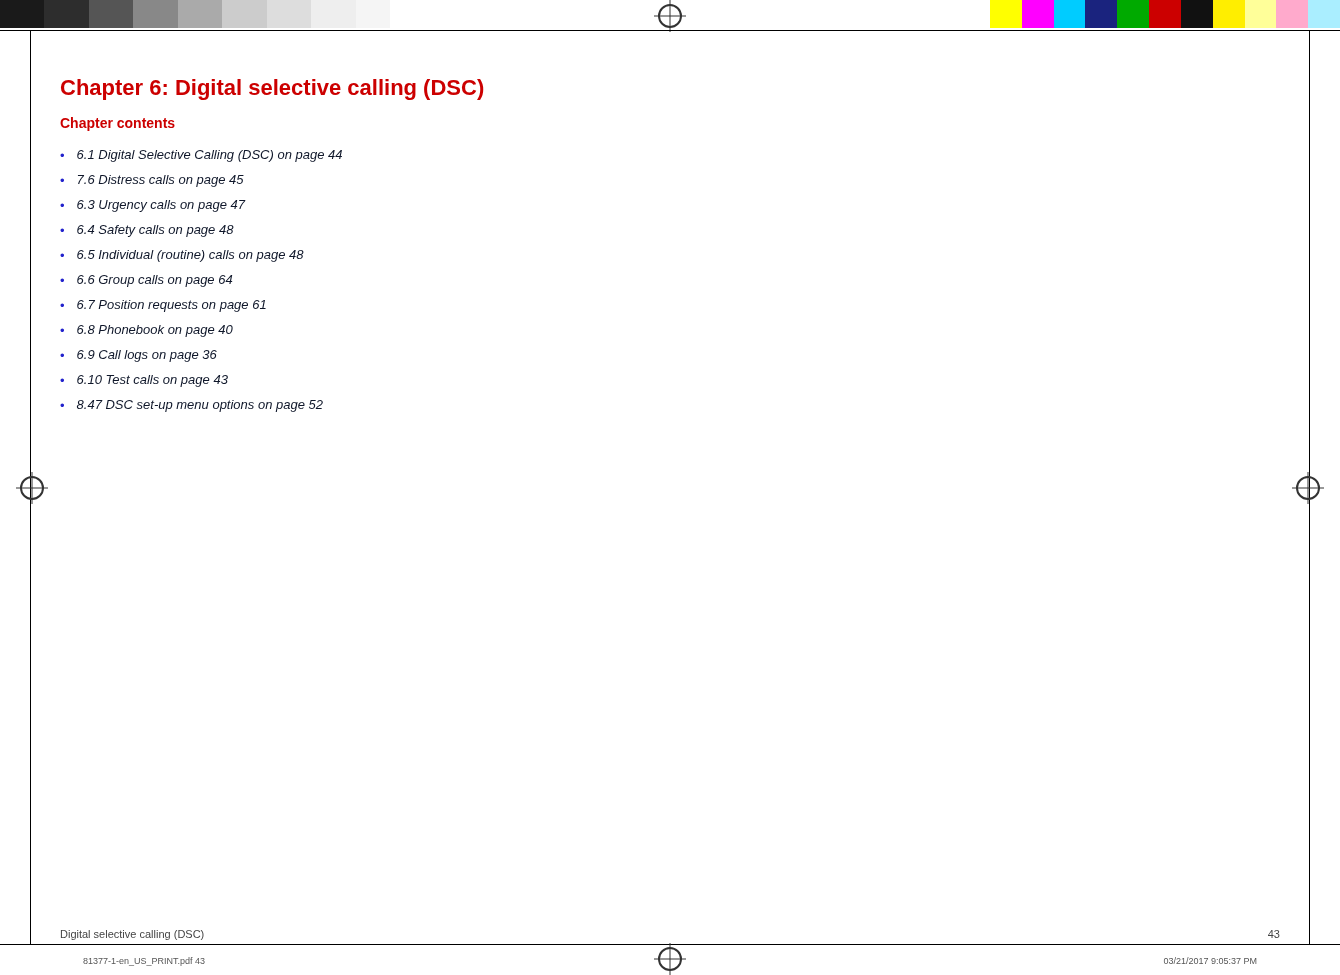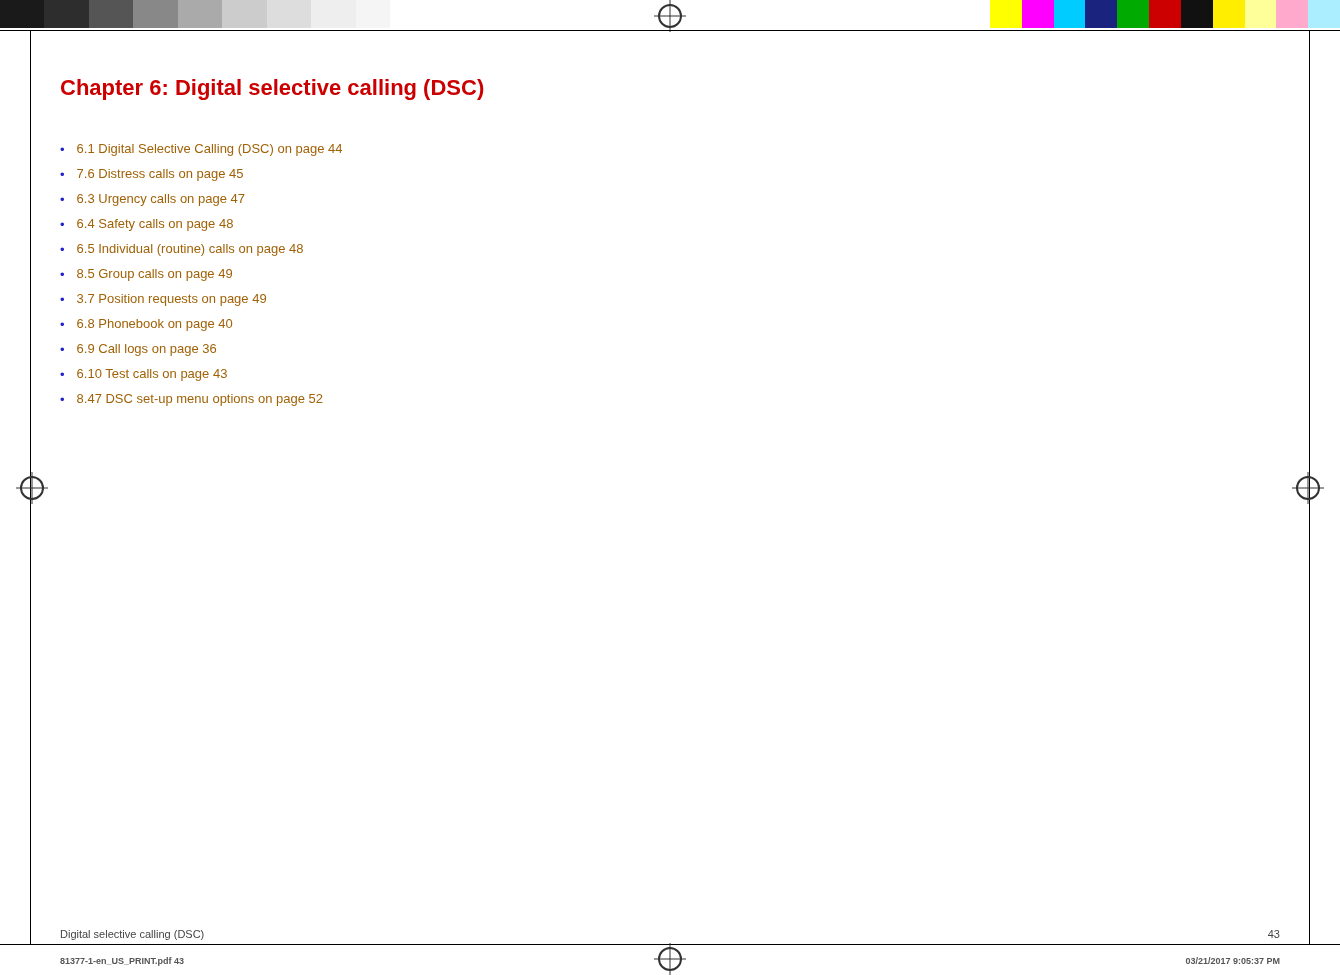--- a/index.html
+++ b/index.html
@@ -162,21 +162,21 @@
       left: 60px;
       right: 60px;
       bottom: 50px;
     }
 
     .chapter-title {
       font-size: 22px;
       font-weight: bold;
       color: #cc0000;
       margin-top: 30px;
-      margin-bottom: 40px;
+      margin-bottom: 14px;
     }
 
     .chapter-contents-heading {
       font-size: 14px;
       font-weight: bold;
       color: #cc0000;
       margin-bottom: 16px;
     }
 
     .toc-list {
@@ -193,22 +193,23 @@
     }
 
     .toc-bullet {
       color: #2222cc;
       margin-right: 12px;
       margin-top: 1px;
       font-size: 13px;
     }
 
     .toc-link {
-      color: #a16207;
+      color: #0f172a;
       text-decoration: none;
+      font-style: italic;
     }
 
     
     .footer {
       position: absolute;
       bottom: 35px;
       left: 60px;
       right: 60px;
       display: flex;
       justify-content: space-between;
@@ -231,22 +232,21 @@
     
     .bottom-bar {
       position: absolute;
       bottom: 0;
       left: 0;
       right: 0;
       height: 28px;
       display: flex;
       align-items: center;
       justify-content: space-between;
-      padding: 0 60px;
-      font-weight: bold;
+      padding: 0 83px;
     }
 
     .bottom-bar-text {
       font-size: 9px;
       color: #555;
     }
 
     
     .center-top-crosshair {
       position: absolute;
@@ -305,20 +305,21 @@
   <div class="crosshair"></div>
 </div>
 
 <div class="right-crosshair">
   <div class="crosshair"></div>
 </div>
 
 <div class="main-content">
   <h1 class="chapter-title">Chapter 6:  Digital selective calling (DSC)</h1>
 
+  <h2 class="chapter-contents-heading">Chapter contents</h2>
 
   <ul class="toc-list" id="toc-list">
   <li>
         <span class="toc-bullet">•</span>
         <a class="toc-link" href="#">6.1 Digital Selective Calling (DSC) on page  44</a>
       </li>
       <li>
         <span class="toc-bullet">•</span>
         <a class="toc-link" href="#">7.6 Distress calls on page  45</a>
       </li>
@@ -329,25 +330,25 @@
       <li>
         <span class="toc-bullet">•</span>
         <a class="toc-link" href="#">6.4 Safety calls on page  48</a>
       </li>
       <li>
         <span class="toc-bullet">•</span>
         <a class="toc-link" href="#">6.5 Individual (routine) calls on page  48</a>
       </li>
       <li>
         <span class="toc-bullet">•</span>
-        <a class="toc-link" href="#">8.5 Group calls on page  49</a>
-      </li>
-      <li>
-        <span class="toc-bullet">•</span>
-        <a class="toc-link" href="#">3.7 Position requests on page  49</a>
+        <a class="toc-link" href="#">6.6 Group calls on page  64</a>
+      </li>
+      <li>
+        <span class="toc-bullet">•</span>
+        <a class="toc-link" href="#">6.7 Position requests on page  61</a>
       </li>
       <li>
         <span class="toc-bullet">•</span>
         <a class="toc-link" href="#">6.8 Phonebook on page  40</a>
       </li>
       <li>
         <span class="toc-bullet">•</span>
         <a class="toc-link" href="#">6.9 Call logs on page  36</a>
       </li>
       <li>

